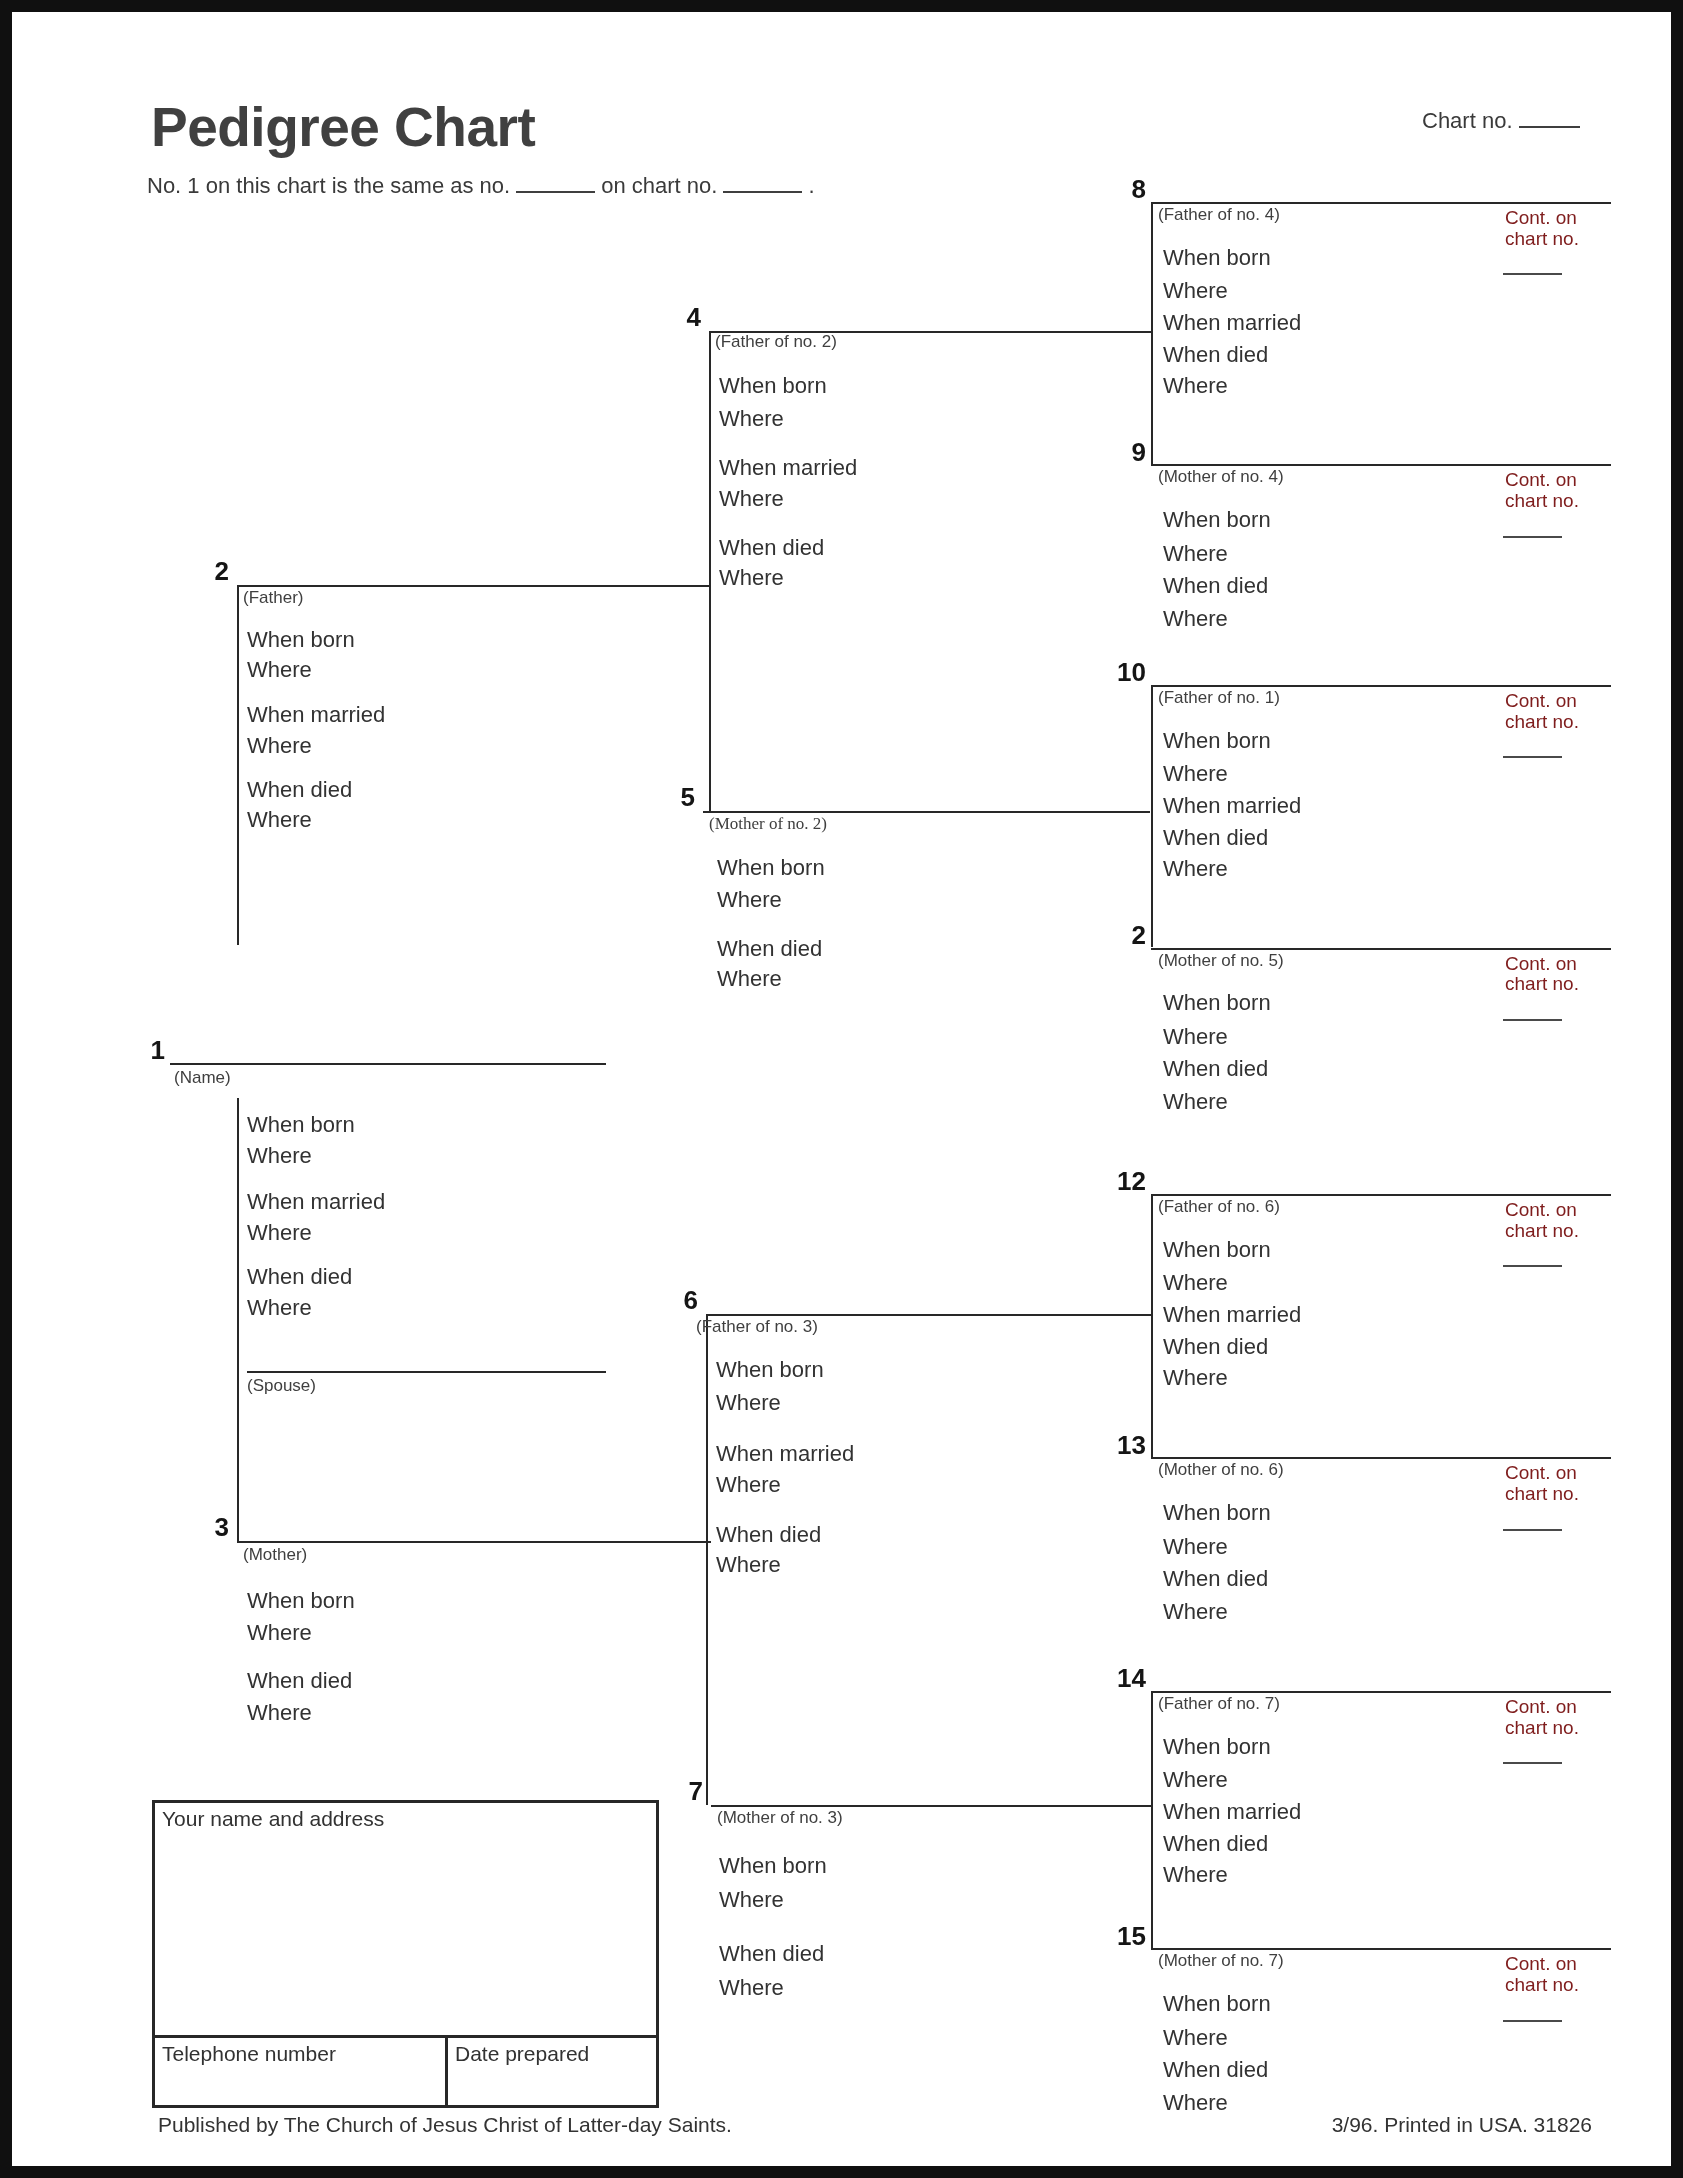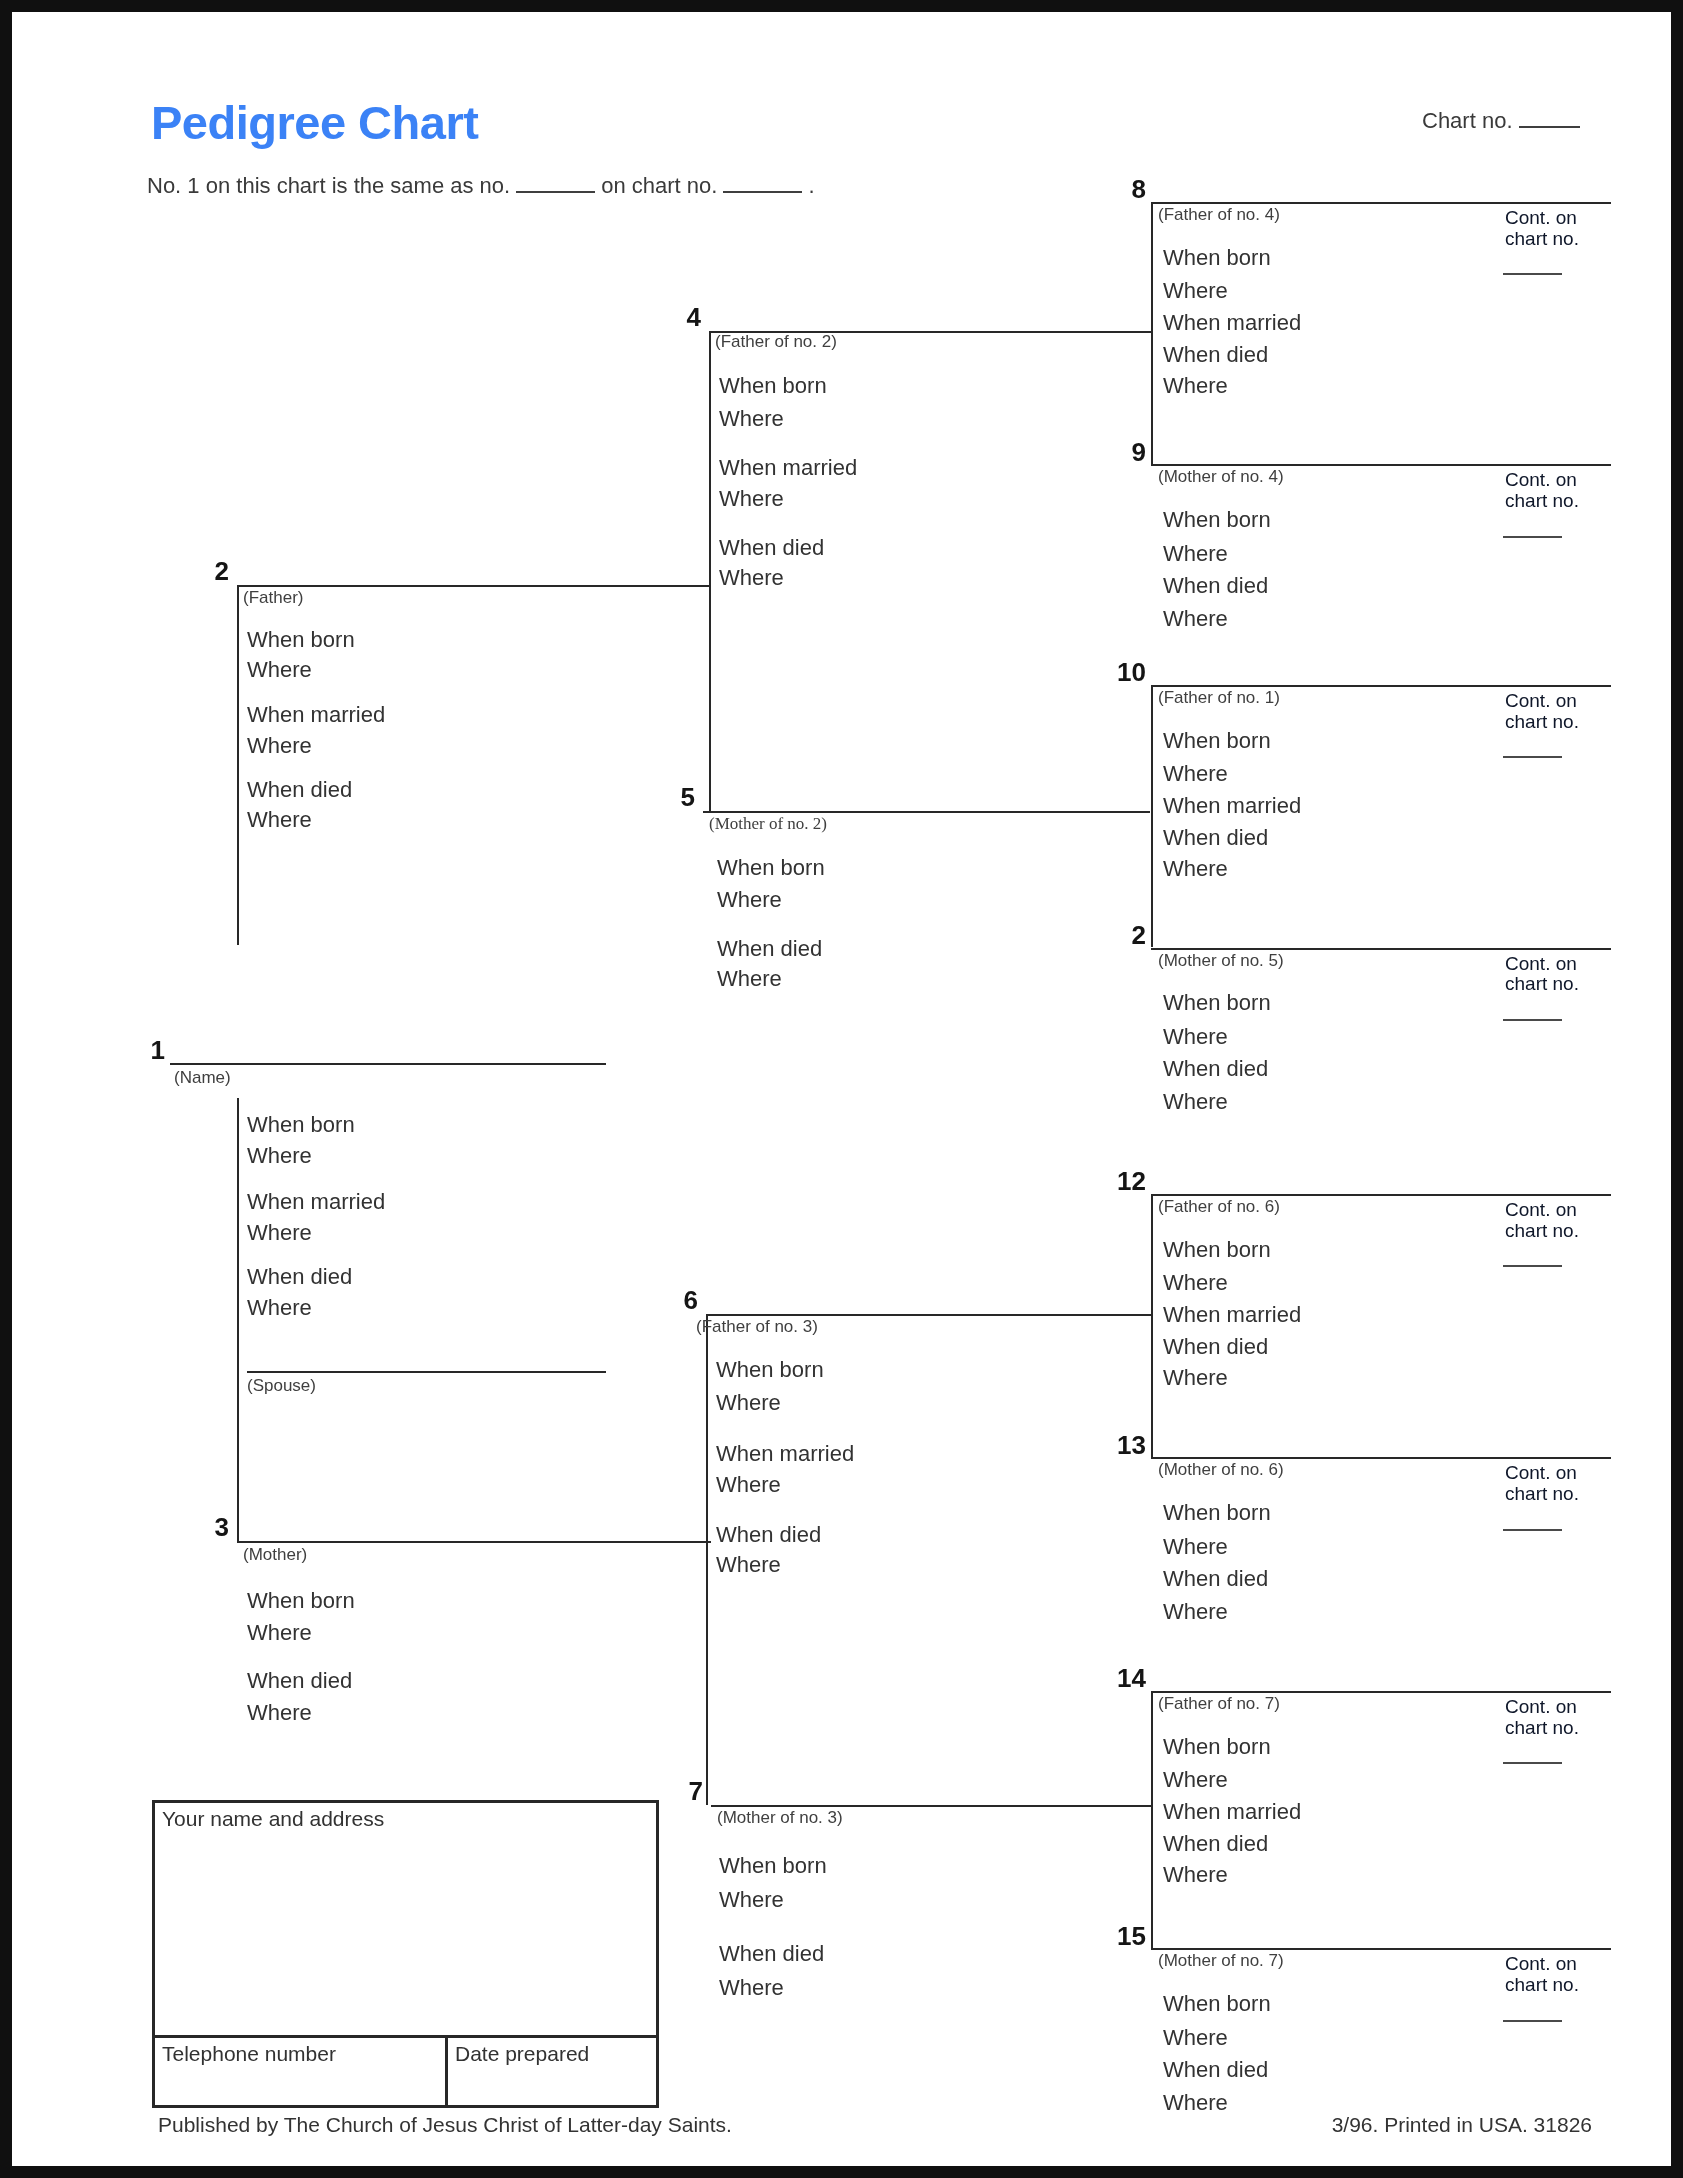--- a/index.html
+++ b/index.html
@@ -1,31 +1,31 @@
 <!DOCTYPE html>
 <html><head>
 <meta charset="utf-8">
 <style>
   html,body{margin:0;padding:0;background:#e8e8e8;}
   .page{
     position:relative;width:1683px;height:2178px;box-sizing:border-box;
     background:#ffffff;border:12px solid #101010;overflow:hidden;
     font-family:"Liberation Sans", sans-serif;
   }
-  .title{position:absolute;left:139px;top:83px;font-size:47px;font-weight:700;color:#3b82f6;letter-spacing:-0.5px;}
+  .title{position:absolute;left:139px;top:83px;font-size:55px;font-weight:700;color:#404040;letter-spacing:-0.5px;}
   .chartno{position:absolute;left:1410px;top:96px;font-size:22px;color:#3a3a3a;}
   .intro{position:absolute;left:135px;top:161px;font-size:22px;color:#3a3a3a;}
   .blank{display:inline-block;border-bottom:2px solid #3f3f3f;height:16px;vertical-align:baseline;margin:0 6px;}
   .w62{width:61px;} .w80{width:79px;}
   .pnum{position:absolute;width:69px;text-align:right;font-size:26px;line-height:26px;font-weight:700;color:#151515;}
   .hline{position:absolute;height:2px;background:#282828;}
   .vline{position:absolute;width:2px;background:#282828;}
   .rolelabel{position:absolute;font-size:17px;line-height:20px;color:#3f3f3f;white-space:nowrap;}
   .field{position:absolute;font-size:22px;line-height:26px;color:#323232;white-space:nowrap;}
-  .cont{position:absolute;font-size:19px;line-height:20px;color:#0f172a;white-space:nowrap;}
+  .cont{position:absolute;font-size:19px;line-height:20px;color:#7f1d1d;white-space:nowrap;}
   .contline{position:absolute;width:59px;height:2px;background:#4a4a4a;}
   .addrbox{position:absolute;left:140px;top:1788px;width:507px;height:308px;box-sizing:border-box;border:3px solid #282828;}
   .addrlabel{position:absolute;left:7px;top:4px;font-size:21px;color:#323232;}
   .addrarea{position:absolute;left:0;top:34px;right:0;bottom:70px;}
   .addrrow{position:absolute;left:0;right:0;bottom:0;height:67px;border-top:3px solid #282828;display:flex;justify-content:flex-end;}
   .phonecell{box-sizing:border-box;flex:0 0 293px;border-right:3px solid #282828;padding:4px 7px;font-size:21px;color:#323232;}
   .datecell{box-sizing:border-box;flex:1;padding:4px 7px;font-size:21px;color:#323232;}
   .footleft{position:absolute;left:146px;top:2101px;font-size:21px;color:#333;}
   .footright{position:absolute;left:1267px;top:2101px;width:313px;text-align:right;font-size:21px;color:#333;}
 </style>

